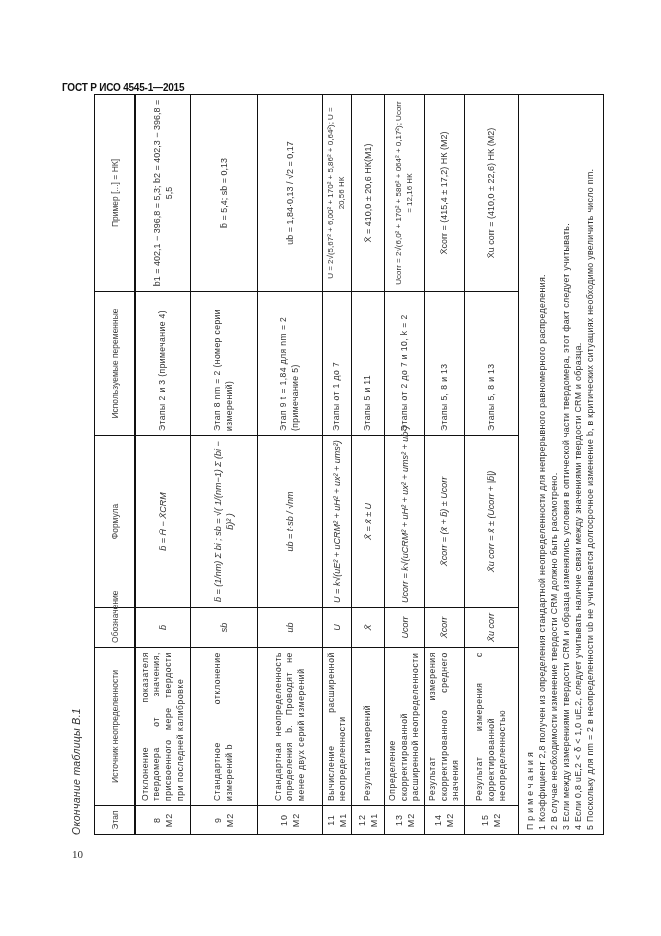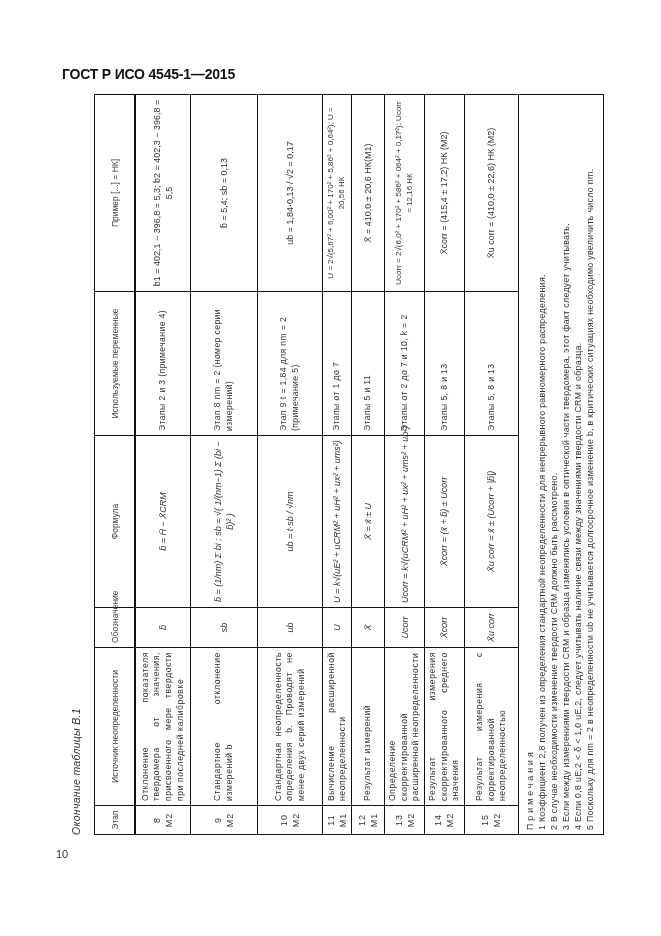--- a/index.html
+++ b/index.html
@@ -1,20 +1,20 @@
 <!DOCTYPE html>
 <html><head>
 <meta charset="utf-8">
 <style>
   html, body { margin:0; padding:0; }
   body { width:661px; height:936px; background:#fff; position:relative; overflow:hidden;
          font-family:"Liberation Sans", sans-serif; color:#222; }
-  .doc-title { position:absolute; left:62px; top:66px; font-weight:bold; font-size:14px;
+  .doc-title { position:absolute; left:62px; top:82px; font-weight:bold; font-size:10px;
                letter-spacing:-0.2px; color:#111; }
-  .page-num { position:absolute; left:56px; top:848px; font-size:11px; color:#333; }
+  .page-num { position:absolute; left:72px; top:848px; font-size:11px; color:#333;font-family:Liberation Serif, serif; }
   .caption { position:absolute; left:70px; top:835px; transform-origin:0 0; transform:rotate(-90deg);
              font-style:italic; font-size:10.5px; color:#333; white-space:nowrap; letter-spacing:0.3px; }
 
   .rot { position:absolute; left:94px; top:835px; width:740px; height:500px;
          transform-origin:0 0; transform:rotate(-90deg); }
   table.t { border-collapse:collapse; width:740px; table-layout:fixed; font-size:9px; color:#333; }
   table.t td, table.t th { border:1px solid #111; padding:2px 4px; vertical-align:middle; font-weight:normal; }
   table.t th { text-align:center; font-size:8.5px; color:#444; height:35px; border-bottom:2.5px solid #111; }
   table.t td { line-height:1.35; }
   td.stage { text-align:center; letter-spacing:1px; }

